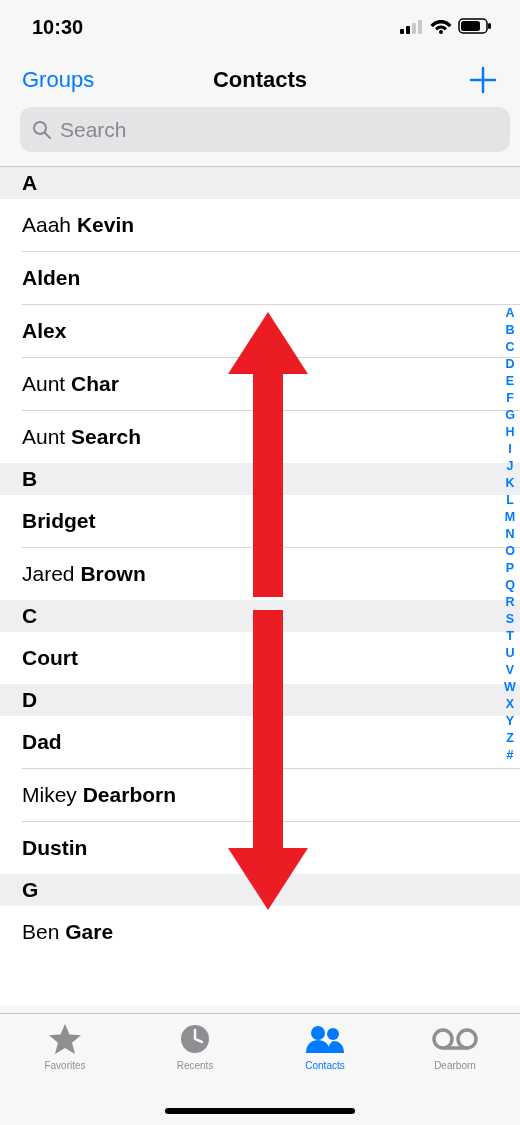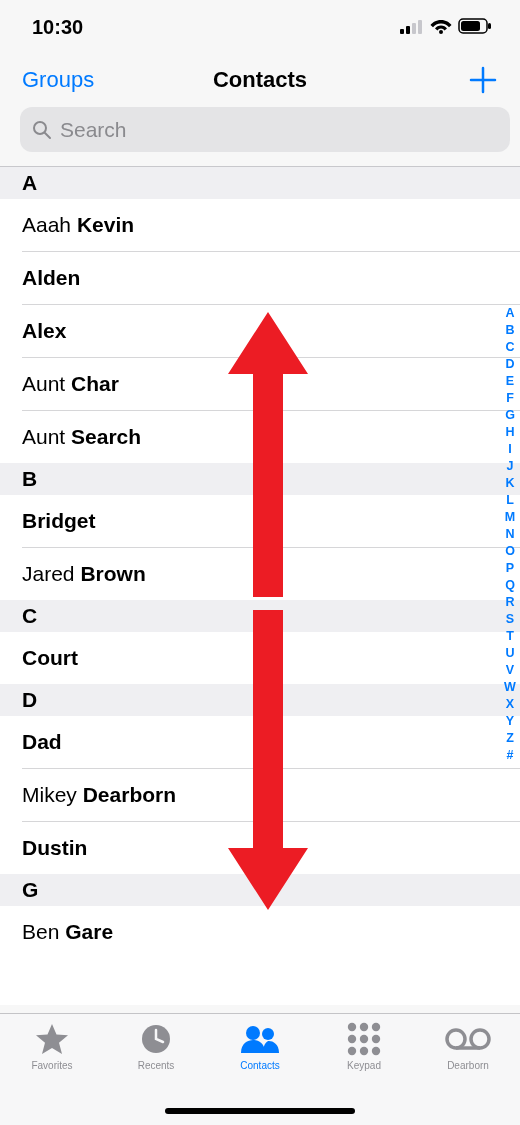--- a/index.html
+++ b/index.html
@@ -295,36 +295,20 @@
           <circle cx="13" cy="9" r="7" fill="#007aff"></circle>
           <path d="M1 29 C1 19 8 16 13 16 C18 16 25 19 25 29 Z" fill="#007aff"></path>
           <circle cx="28" cy="10" r="6" fill="#007aff"></circle>
           <path d="M22 29 C24 19 27 17 29 17 C33 17 39 20 39 29 Z" fill="#007aff"></path>
         </svg>
       </div>
       <span>Contacts</span>
     </div>
     <div class="tab-item">
       <div class="tab-icon">
-        <svg width="34" height="34" viewBox="0 0 34 34">
-          <circle cx="5" cy="5" r="4.2" fill="#8e8e93"></circle>
-          <circle cx="17" cy="5" r="4.2" fill="#8e8e93"></circle>
-          <circle cx="29" cy="5" r="4.2" fill="#8e8e93"></circle>
-          <circle cx="5" cy="17" r="4.2" fill="#8e8e93"></circle>
-          <circle cx="17" cy="17" r="4.2" fill="#8e8e93"></circle>
-          <circle cx="29" cy="17" r="4.2" fill="#8e8e93"></circle>
-          <circle cx="5" cy="29" r="4.2" fill="#8e8e93"></circle>
-          <circle cx="17" cy="29" r="4.2" fill="#8e8e93"></circle>
-          <circle cx="29" cy="29" r="4.2" fill="#8e8e93"></circle>
-        </svg>
-      </div>
-      <span>Keypad</span>
-    </div>
-    <div class="tab-item">
-      <div class="tab-icon">
         <svg width="46" height="24" viewBox="0 0 46 24">
           <circle cx="11" cy="12" r="9" fill="none" stroke="#8e8e93" stroke-width="3.5"></circle>
           <circle cx="35" cy="12" r="9" fill="none" stroke="#8e8e93" stroke-width="3.5"></circle>
           <line x1="11" y1="21" x2="35" y2="21" stroke="#8e8e93" stroke-width="3.5"></line>
         </svg>
       </div>
       <span>Dearborn</span>
     </div>
   </div>
 

